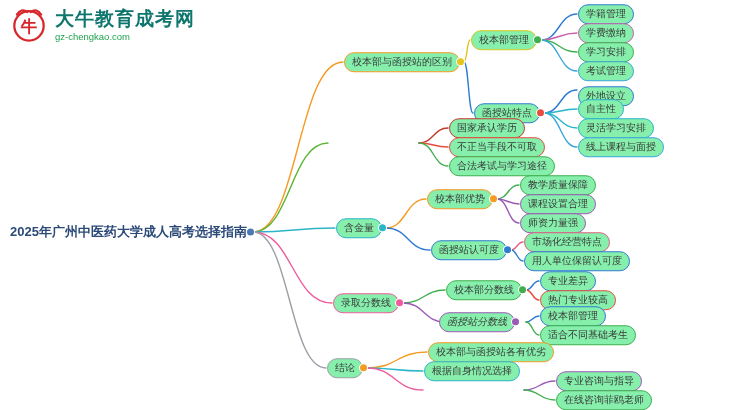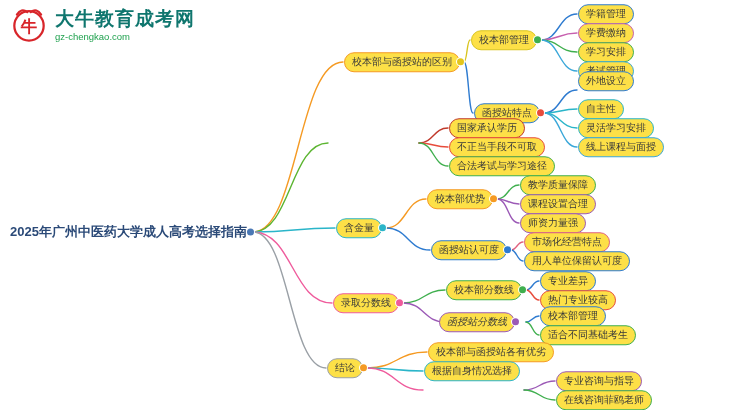--- a/index.html
+++ b/index.html
@@ -3,21 +3,21 @@
 <meta charset="utf-8">
 <style>
   html,body{margin:0;padding:0;background:#fff;}
   .canvas{
     position:relative;width:750px;height:410px;background:#ffffff;
     font-family:"Liberation Sans","DejaVu Sans",sans-serif;overflow:hidden;
   }
   #wires{position:absolute;left:0;top:0;z-index:0;}
   .mm-node{
     position:absolute;transform:translateY(-50%);z-index:1;
-    background:#fde047;border:1.5px solid #888;border-radius:10px;
+    background:#86efac;border:1.5px solid #888;border-radius:10px;
     padding:3px 7px;font-size:10px;line-height:1.15;color:#3a3a3a;white-space:nowrap;
   }
   .mm-root{
     border:none;background:transparent;font-weight:700;font-size:13px;
     color:#2b4a78;padding:2px;border-radius:0;
   }
   .mm-dot{
     position:absolute;right:-5px;top:50%;width:7px;height:7px;margin-top:-3.5px;
     border-radius:50%;z-index:2;box-shadow:0 0 0 1px #fff;
   }
@@ -82,21 +82,21 @@
     </div>
   </div>
 <div class="mm-node mm-root" style="left: 8px; top: 232px;">2025年广州中医药大学成人高考选择指南<span class="mm-dot" style="background: rgb(74, 120, 181);"></span></div>
     <div class="mm-node" style="border-color: rgb(245, 154, 35); left: 344px; top: 62px;">校本部与函授站的区别<span class="mm-dot" style="background: rgb(227, 198, 28);"></span></div>
     <div class="mm-node" style="border-color: rgb(217, 196, 31); left: 471px; top: 40px;">校本部管理<span class="mm-dot" style="background: rgb(63, 175, 78);"></span></div>
     <div class="mm-node" style="border-color: rgb(46, 123, 208); left: 578px; top: 14px;">学籍管理</div>
     <div class="mm-node" style="border-color: rgb(199, 95, 174); left: 578px; top: 33px;">学费缴纳</div>
     <div class="mm-node" style="border-color: rgb(63, 175, 78); left: 578px; top: 52px;">学习安排</div>
     <div class="mm-node" style="border-color: rgb(58, 167, 217); left: 578px; top: 71px;">考试管理</div>
     <div class="mm-node" style="border-color: rgb(46, 123, 208); left: 474px; top: 113px;">函授站特点<span class="mm-dot" style="background: rgb(231, 76, 60);"></span></div>
-    <div class="mm-node" style="border-color: rgb(46, 123, 208); left: 578px; top: 81px; text-align: right;">外地设立</div>
+    <div class="mm-node" style="border-color: rgb(46, 123, 208); left: 578px; top: 96px; text-align: right;">外地设立</div>
     <div class="mm-node" style="border-color: rgb(42, 181, 201); left: 578px; top: 109px;">自主性</div>
     <div class="mm-node" style="border-color: rgb(42, 181, 201); left: 578px; top: 128px;">灵活学习安排</div>
     <div class="mm-node" style="border-color: rgb(58, 167, 217); left: 578px; top: 147px;">线上课程与面授</div>
     <div class="mm-node" style="border-color: rgb(192, 57, 43); left: 449px; top: 128px;">国家承认学历</div>
     <div class="mm-node" style="border-color: rgb(231, 76, 60); left: 449px; top: 147px;">不正当手段不可取</div>
     <div class="mm-node" style="border-color: rgb(63, 175, 78); left: 449px; top: 166px;">合法考试与学习途径</div>
     <div class="mm-node" style="border-color: rgb(42, 181, 201); left: 336px; top: 228px;">含金量<span class="mm-dot" style="background: rgb(42, 181, 201);"></span></div>
     <div class="mm-node" style="border-color: rgb(245, 154, 35); left: 427px; top: 199px;">校本部优势<span class="mm-dot" style="background: rgb(245, 154, 35);"></span></div>
     <div class="mm-node" style="border-color: rgb(63, 175, 78); left: 520px; top: 185px;">教学质量保障</div>
     <div class="mm-node" style="border-color: rgb(155, 89, 182); left: 520px; top: 204px;">课程设置合理</div>

